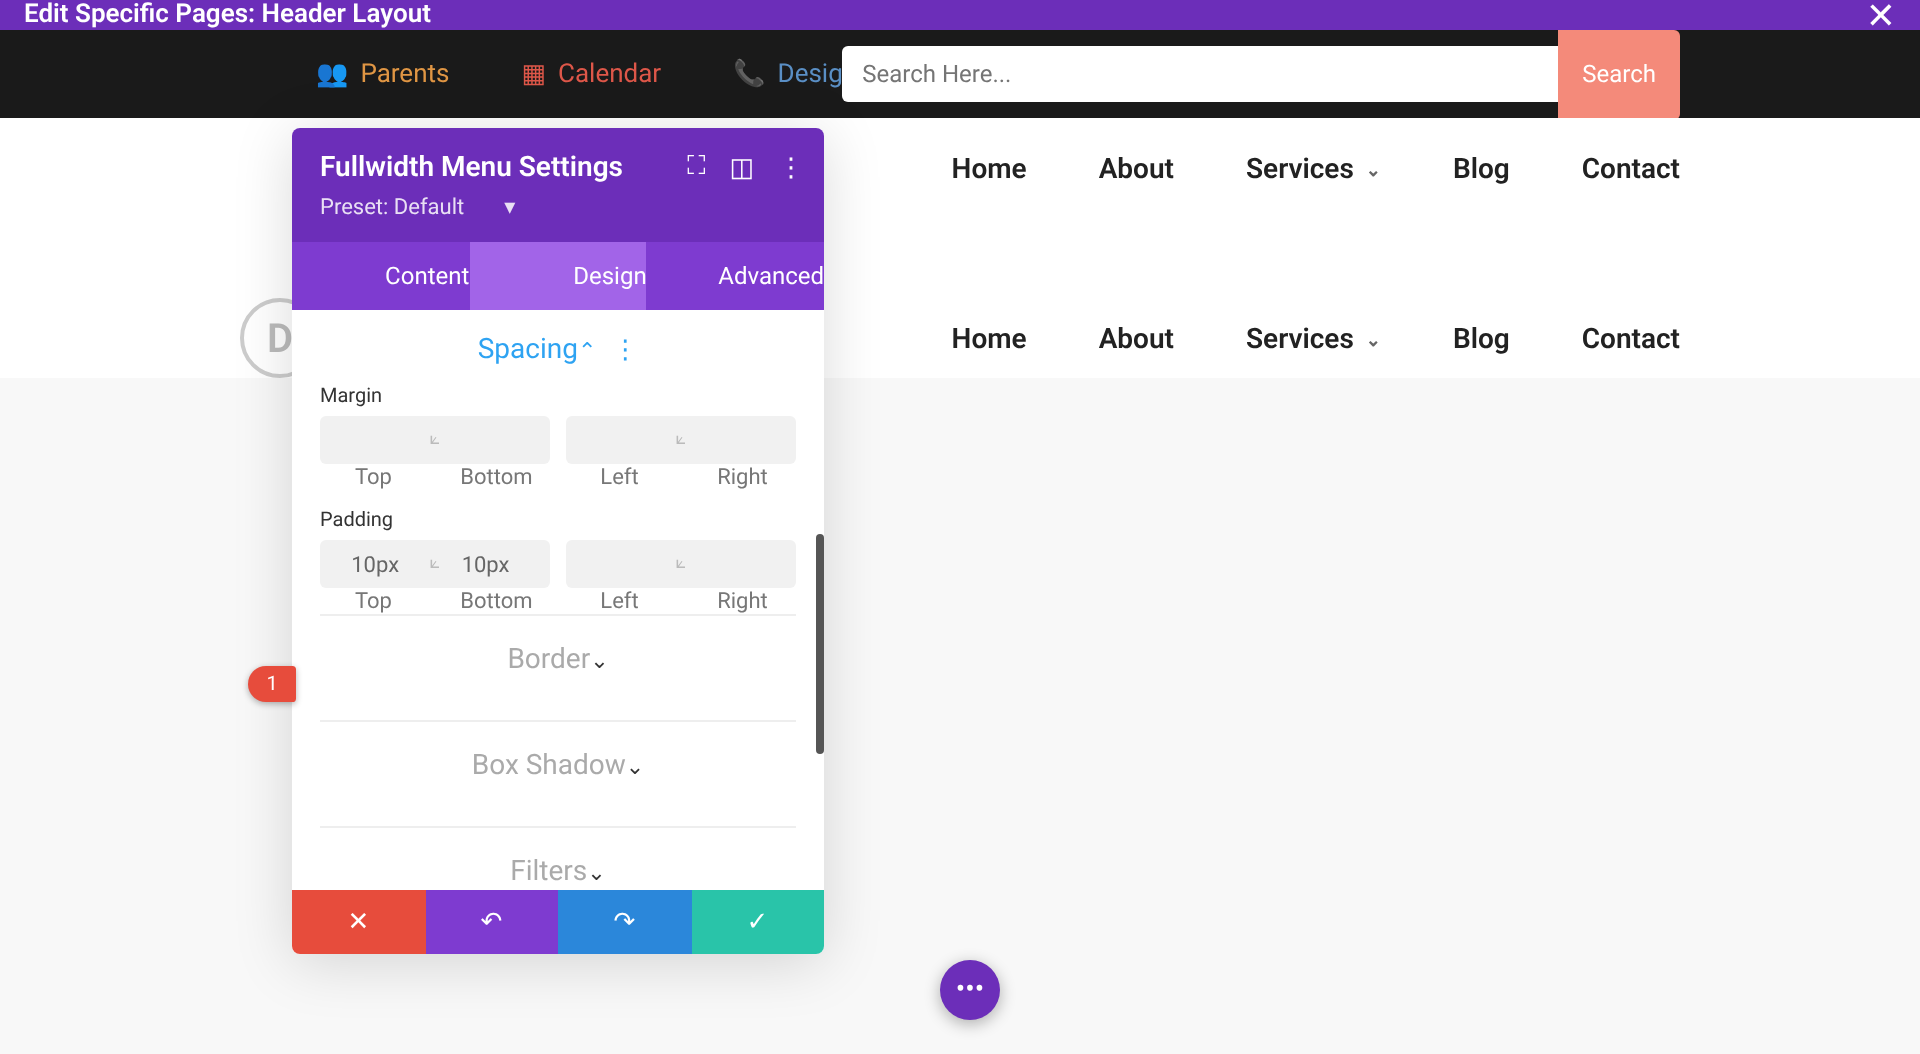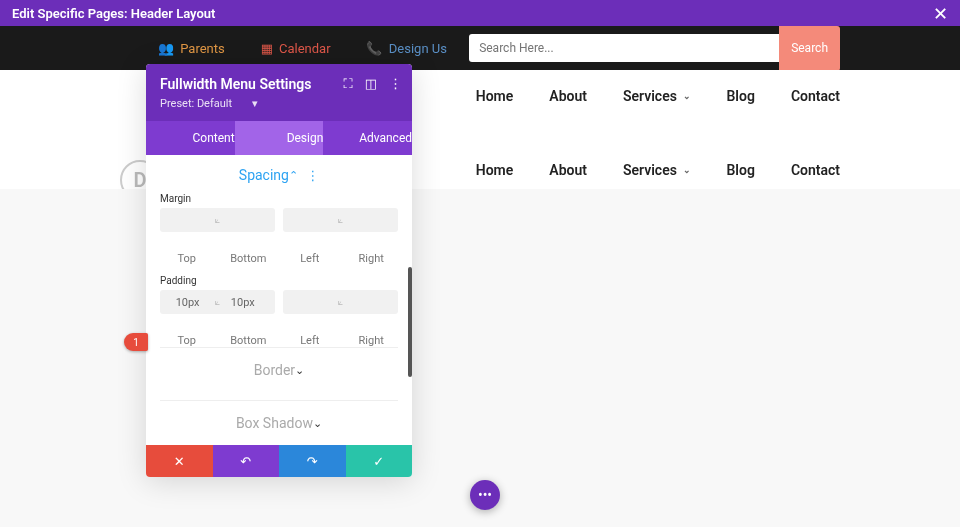--- a/index.html
+++ b/index.html
@@ -1,26 +1,26 @@
 <!DOCTYPE html>
 <html><head>
   <meta charset="utf-8">
   <style>
     *{margin:0;padding:0;box-sizing:border-box;font-family:-apple-system,BlinkMacSystemFont,"Segoe UI",Roboto,sans-serif}
     body{width:960px;height:527px;overflow:hidden;background:#fff;position:relative}
-    .top-bar{height:26px;background:#6c2eb9;display:flex;align-items:center;justify-content:space-between;padding:0 12px;color:#fff}
+    .top-bar{height:15px;background:#6c2eb9;display:flex;align-items:center;justify-content:space-between;padding:0 12px;color:#fff}
     .top-bar-title{font-size:13px;font-weight:600}
     .top-bar-close{font-size:18px;cursor:pointer;color:#fff}
     .nav-bar{height:44px;background:#1a1a1a;display:flex;align-items:center;padding:0 140px;gap:0;position:relative}
     .nav-link{display:inline-flex;align-items:center;gap:6px;font-size:13px;padding:0 18px;cursor:pointer}
     .nav-link.orange{color:#e09644}
     .nav-link.red{color:#de5749}
     .nav-link.blue{color:#5a8fc5}
     .search-wrap{position:absolute;right:120px;display:flex;align-items:center}
-    .search-input{width:310px;height:28px;border:none;border-radius:3px 0 0 3px;padding:0 10px;font-size:12px;background:#fff;outline:none}
+    .search-input{width:358px;height:28px;border:none;border-radius:3px 0 0 3px;padding:0 10px;font-size:12px;background:#fff;outline:none}
     .search-btn{height:45px;padding:0 12px;background:#f48a7a;border:none;color:#fff;font-size:12px;border-radius:0 3px 3px 0;cursor:pointer}
     .page-area{background:#fff;position:relative;height:115px}
     .page-header{display:flex;align-items:center;padding:18px 120px 0}
     .logo-circle{width:40px;height:40px;border:2px solid #ccc;border-radius:50%;display:flex;align-items:center;justify-content:center;color:#bbb;font-size:20px;font-weight:600;position:absolute;left:120px;top:90px}
     .main-nav{display:flex;gap:36px;margin-left:auto;align-items:center}
     .main-nav-item{font-size:14px;font-weight:600;color:#222;cursor:pointer;display:inline-flex;align-items:center;gap:6px}
     .page-row{position:absolute;right:120px;top:162px;display:flex;gap:36px}
     .page-row .main-nav-item{font-size:14px}
     .chevron{font-size:9px;color:#666}
     .body-bg{position:absolute;top:189px;left:0;right:0;bottom:0;background:#f8f8f8}
@@ -42,21 +42,21 @@
     .section-icons{display:flex;gap:8px;align-items:center}
     .caret-up{color:#2ea3f2;font-size:11px;cursor:pointer}
     .dots-v{color:#2ea3f2;font-size:13px;cursor:pointer}
     .caret-down{color:#333;font-size:11px;cursor:pointer}
     .sub-label{font-size:10px;color:#333;margin:10px 0 4px}
     .input-grid{display:flex;gap:8px}
     .input-col{flex:1;text-align:center}
     .input-pair{background:#f1f1f1;height:24px;border-radius:3px;display:flex;align-items:center;position:relative}
     .input-pair input{width:48%;border:none;background:transparent;font-size:11px;text-align:center;outline:none;color:#666}
     .link-icon{position:absolute;left:50%;transform:translateX(-50%);font-size:9px;color:#bbb}
-    .dir-label{font-size:11px;color:#777;margin-top:20px}
+    .dir-label{font-size:11px;color:#777;margin-top:0}
     .collapsible{padding:14px 0;border-top:1px solid #eee}
     .collapsible:first-of-type{margin-top:16px}
     .panel-footer{display:flex;height:32px}
     .foot-btn{flex:1;display:flex;align-items:center;justify-content:center;color:#fff;cursor:pointer;font-size:13px}
     .foot-btn.red2{background:#e74c3c;border-radius:0 0 0 4px}
     .foot-btn.purple2{background:#7e3bd0}
     .foot-btn.blue2{background:#2b87da}
     .foot-btn.green2{background:#29c4a9;border-radius:0 0 4px 0}
     .annot{position:absolute;left:124px;top:333px;width:24px;height:18px;background:#e74c3c;border-radius:10px 2px 2px 10px;color:#fff;font-size:10px;display:flex;align-items:center;justify-content:center;z-index:60;box-shadow:0 1px 3px rgba(0,0,0,0.3)}
     .annot::before{content:"";position:absolute;right:-6px;top:3px;border:6px solid transparent;border-left-color:#e74c3c}

